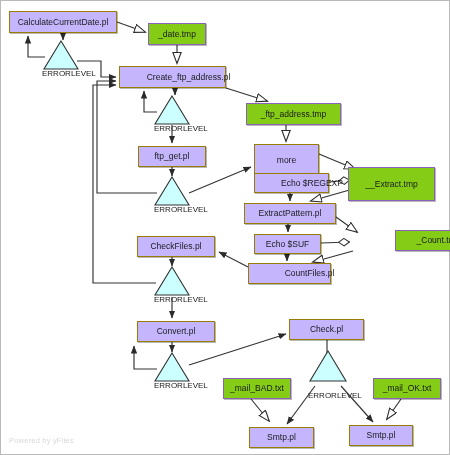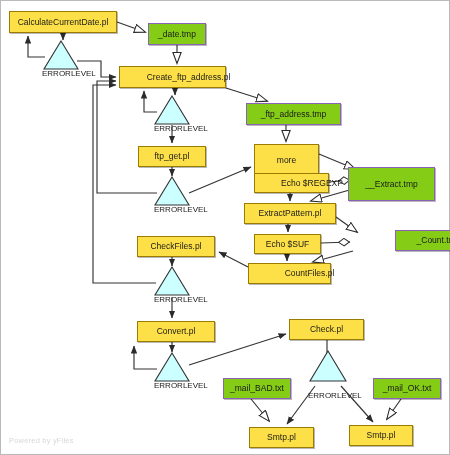--- a/index.html
+++ b/index.html
@@ -22,21 +22,21 @@
     box-sizing:border-box;
     display:flex;align-items:center;justify-content:center;
     font-size:8.5px;
     color:#1a1a1a;
     line-height:1;
     text-align:center;
     white-space:nowrap;
     letter-spacing:0px;
   }
   .node.process{
-    background:#fde047;
+    background:#c4b5fd;
     border:1px solid #9a7d00;
     box-shadow:1px 1px 0 rgba(0,0,0,0.28);
   }
   .node.file{
     background:#84cc16;
     border:1px solid #8a63b8;
     box-shadow:1px 1px 0 rgba(0,0,0,0.28);
   }
   .tri{
     position:absolute;

